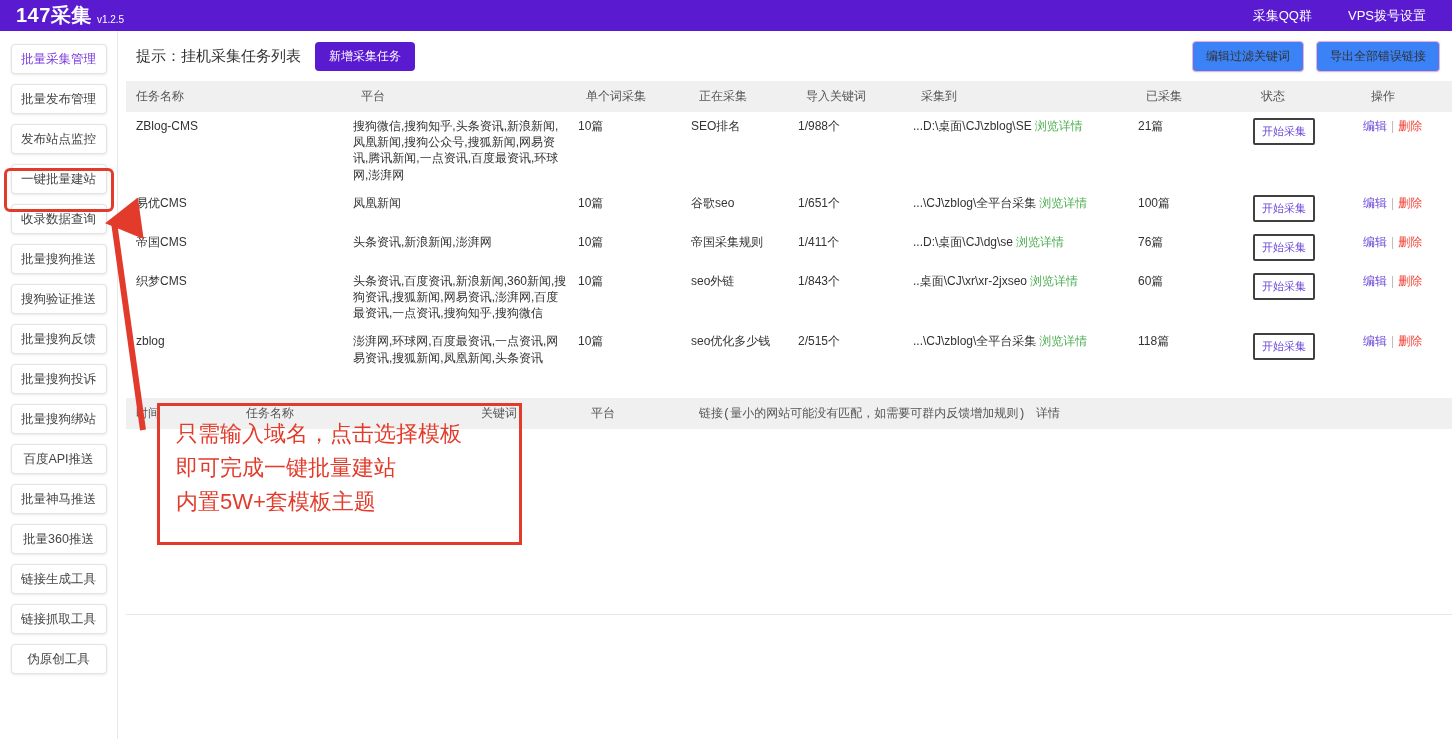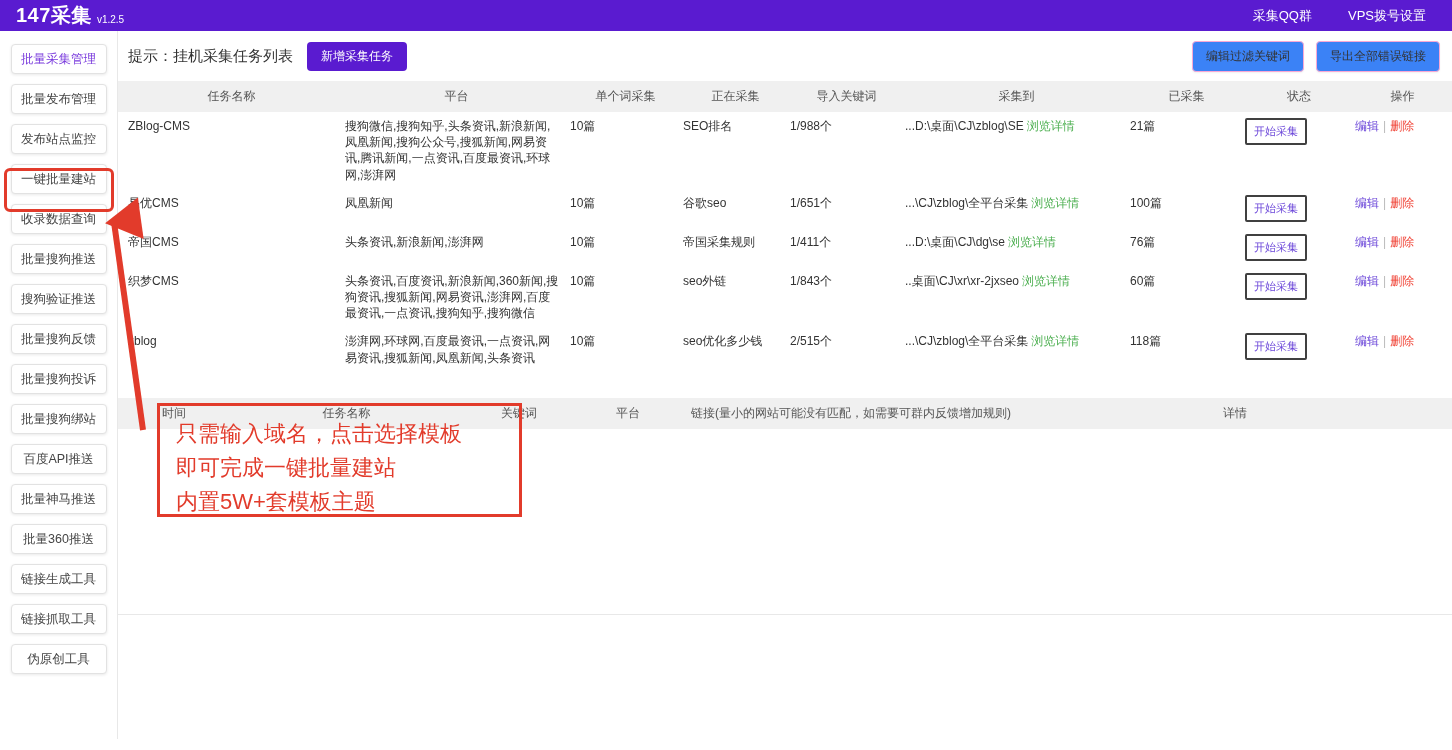--- a/index.html
+++ b/index.html
@@ -7,57 +7,57 @@
   .page { width:1452px; height:750px; position:relative; background:#fff; overflow:hidden; }
 
   
   .header { height:31px; background:#5a1bd0; display:flex; align-items:center; padding:0 26px 0 16px; color:#fff; }
   .brand { font-size:20px; font-weight:bold; letter-spacing:0.5px; }
   .version { font-size:10px; margin-left:5px; margin-top:7px; }
   .header-nav { margin-left:auto; display:flex; gap:36px; font-size:13px; }
   .header-nav span { cursor:pointer; }
 
   
-  .body { display:flex; height:708px; }
+  .body { display:flex; height:708px;gap:8px; }
   .sidebar { width:118px; border-right:1px solid #e8e8e8; padding-top:13px; flex:none; }
   .side-btn { width:96px; height:30px; line-height:28px; margin:0 auto 10px; text-align:center;
     background:#fff; border:1px solid #e2e2e2; border-radius:4px; font-size:12.5px; color:#444;
     box-shadow:0 1px 3px rgba(0,0,0,0.09); cursor:pointer; }
   .side-btn.active { color:#7a3bdd; }
   .main { flex:1; position:relative; }
 
   
   .toolbar { display:flex; align-items:center; padding:10px 12px 9px 10px; }
   .hint { font-size:15px; color:#333;text-align:center; }
   .btn-primary { background:#5a1bd0; color:#fff; border:none; border-radius:4px; font-size:12px;
     padding:6px 14px; margin-left:14px; cursor:pointer; }
   .toolbar-right { margin-left:auto; display:flex; gap:12px; }
   .btn-outline { background:#3b82f6; border:1px solid #f9a8d4; border-radius:4px; font-size:12px; color:#333;
     padding:6px 13px; cursor:pointer; box-shadow:0 1px 2px rgba(0,0,0,0.06); }
 
   
   table { width:100%; border-collapse:collapse; table-layout:fixed; font-size:12px; }
-  th { background:#f0f0f0; font-weight:normal; color:#555; text-align:center; padding:7px 10px 7px 8px;
-      overflow:hidden; white-space:nowrap; }
+  th { background:#f0f0f0; font-weight:normal; color:#555; text-align:left; padding:7px 10px 7px 8px;
+      overflow:hidden; white-space:nowrap;font-family:Liberation Mono, monospace; }
   td { padding:6px 10px 6px 0; color:#333; vertical-align:top; line-height:1.35; word-break:break-all; }
   th:first-child, td:first-child { padding-left:10px; }
   .log-table { margin-top:26px; }
   .empty-area { height:186px; border-bottom:1px solid #e8e8e8; }
 
   .browse { color:#4caf50; cursor:pointer; margin-left:3px; }
   .start-btn { border:2px solid #404040; color:#6b46d9; background:#fff; font-size:11px;
     padding:4px 7px; border-radius:2px; cursor:pointer; }
   .edit-link { color:#6b46d9; cursor:pointer; }
   .sep { color:#bbb; margin:0 4px; }
   .del-link { color:#f04134; cursor:pointer; }
 
   
   .red-ring { position:absolute; left:4px; top:168px; width:110px; height:44px;
     border:3px solid #e23b2b; border-radius:6px; z-index:40; pointer-events:none; }
-  .anno-box { position:absolute; left:157px; top:403px; width:365px; height:114px;
+  .anno-box { position:absolute; left:157px; top:403px; width:365px; height:142px;
     border:3px solid #e23b2b; padding:11px 12px 0 16px; z-index:45; }
   .anno-line { font-size:22px; color:#e23b2b; line-height:34px; font-weight:500; white-space:nowrap; }
   .arrow-svg { position:absolute; left:0; top:0; z-index:44; pointer-events:none; }
 </style>
 </head>
 <body>
 
 <div class="page">
 
   <div class="header">

